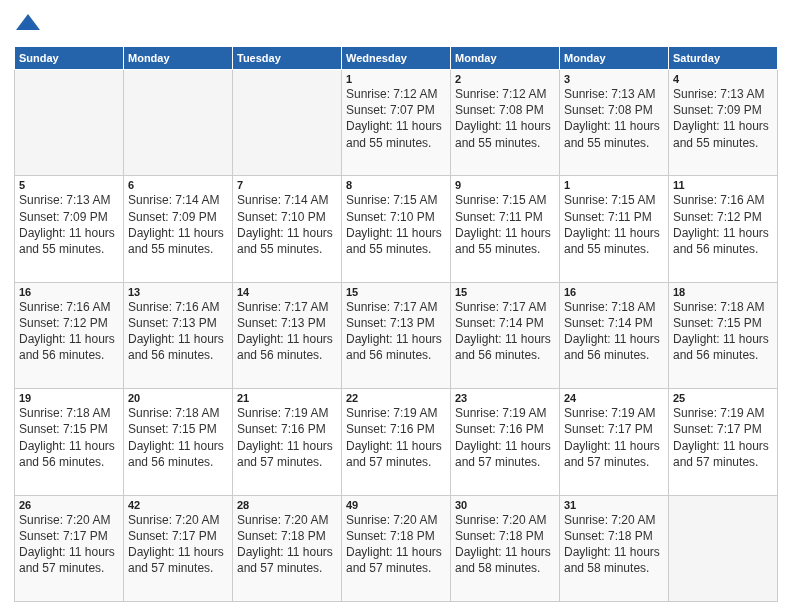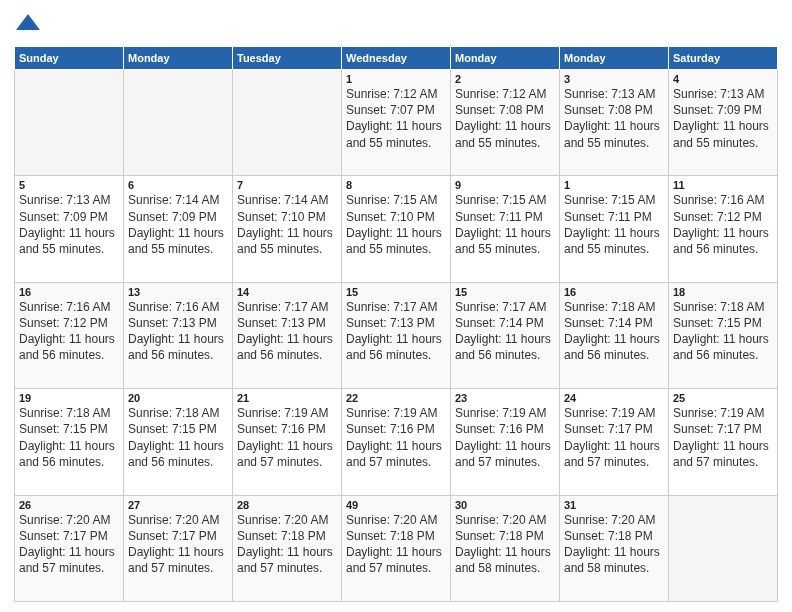--- a/index.html
+++ b/index.html
@@ -325,21 +325,21 @@
         </tr>
         <tr>
           <td>
             <span class="day-num">26</span>
             <div class="day-info" style="white-space: pre-line;">Sunrise: 7:20 AM
 Sunset: 7:17 PM
 Daylight: 11 hours
 and 57 minutes.</div>
           </td>
           <td>
-            <span class="day-num">27</span>
+            <span class="day-num">42</span>
             <div class="day-info" style="white-space: pre-line;">Sunrise: 7:20 AM
 Sunset: 7:17 PM
 Daylight: 11 hours
 and 57 minutes.</div>
           </td>
           <td>
             <span class="day-num">28</span>
             <div class="day-info" style="white-space: pre-line;">Sunrise: 7:20 AM
 Sunset: 7:18 PM
 Daylight: 11 hours

